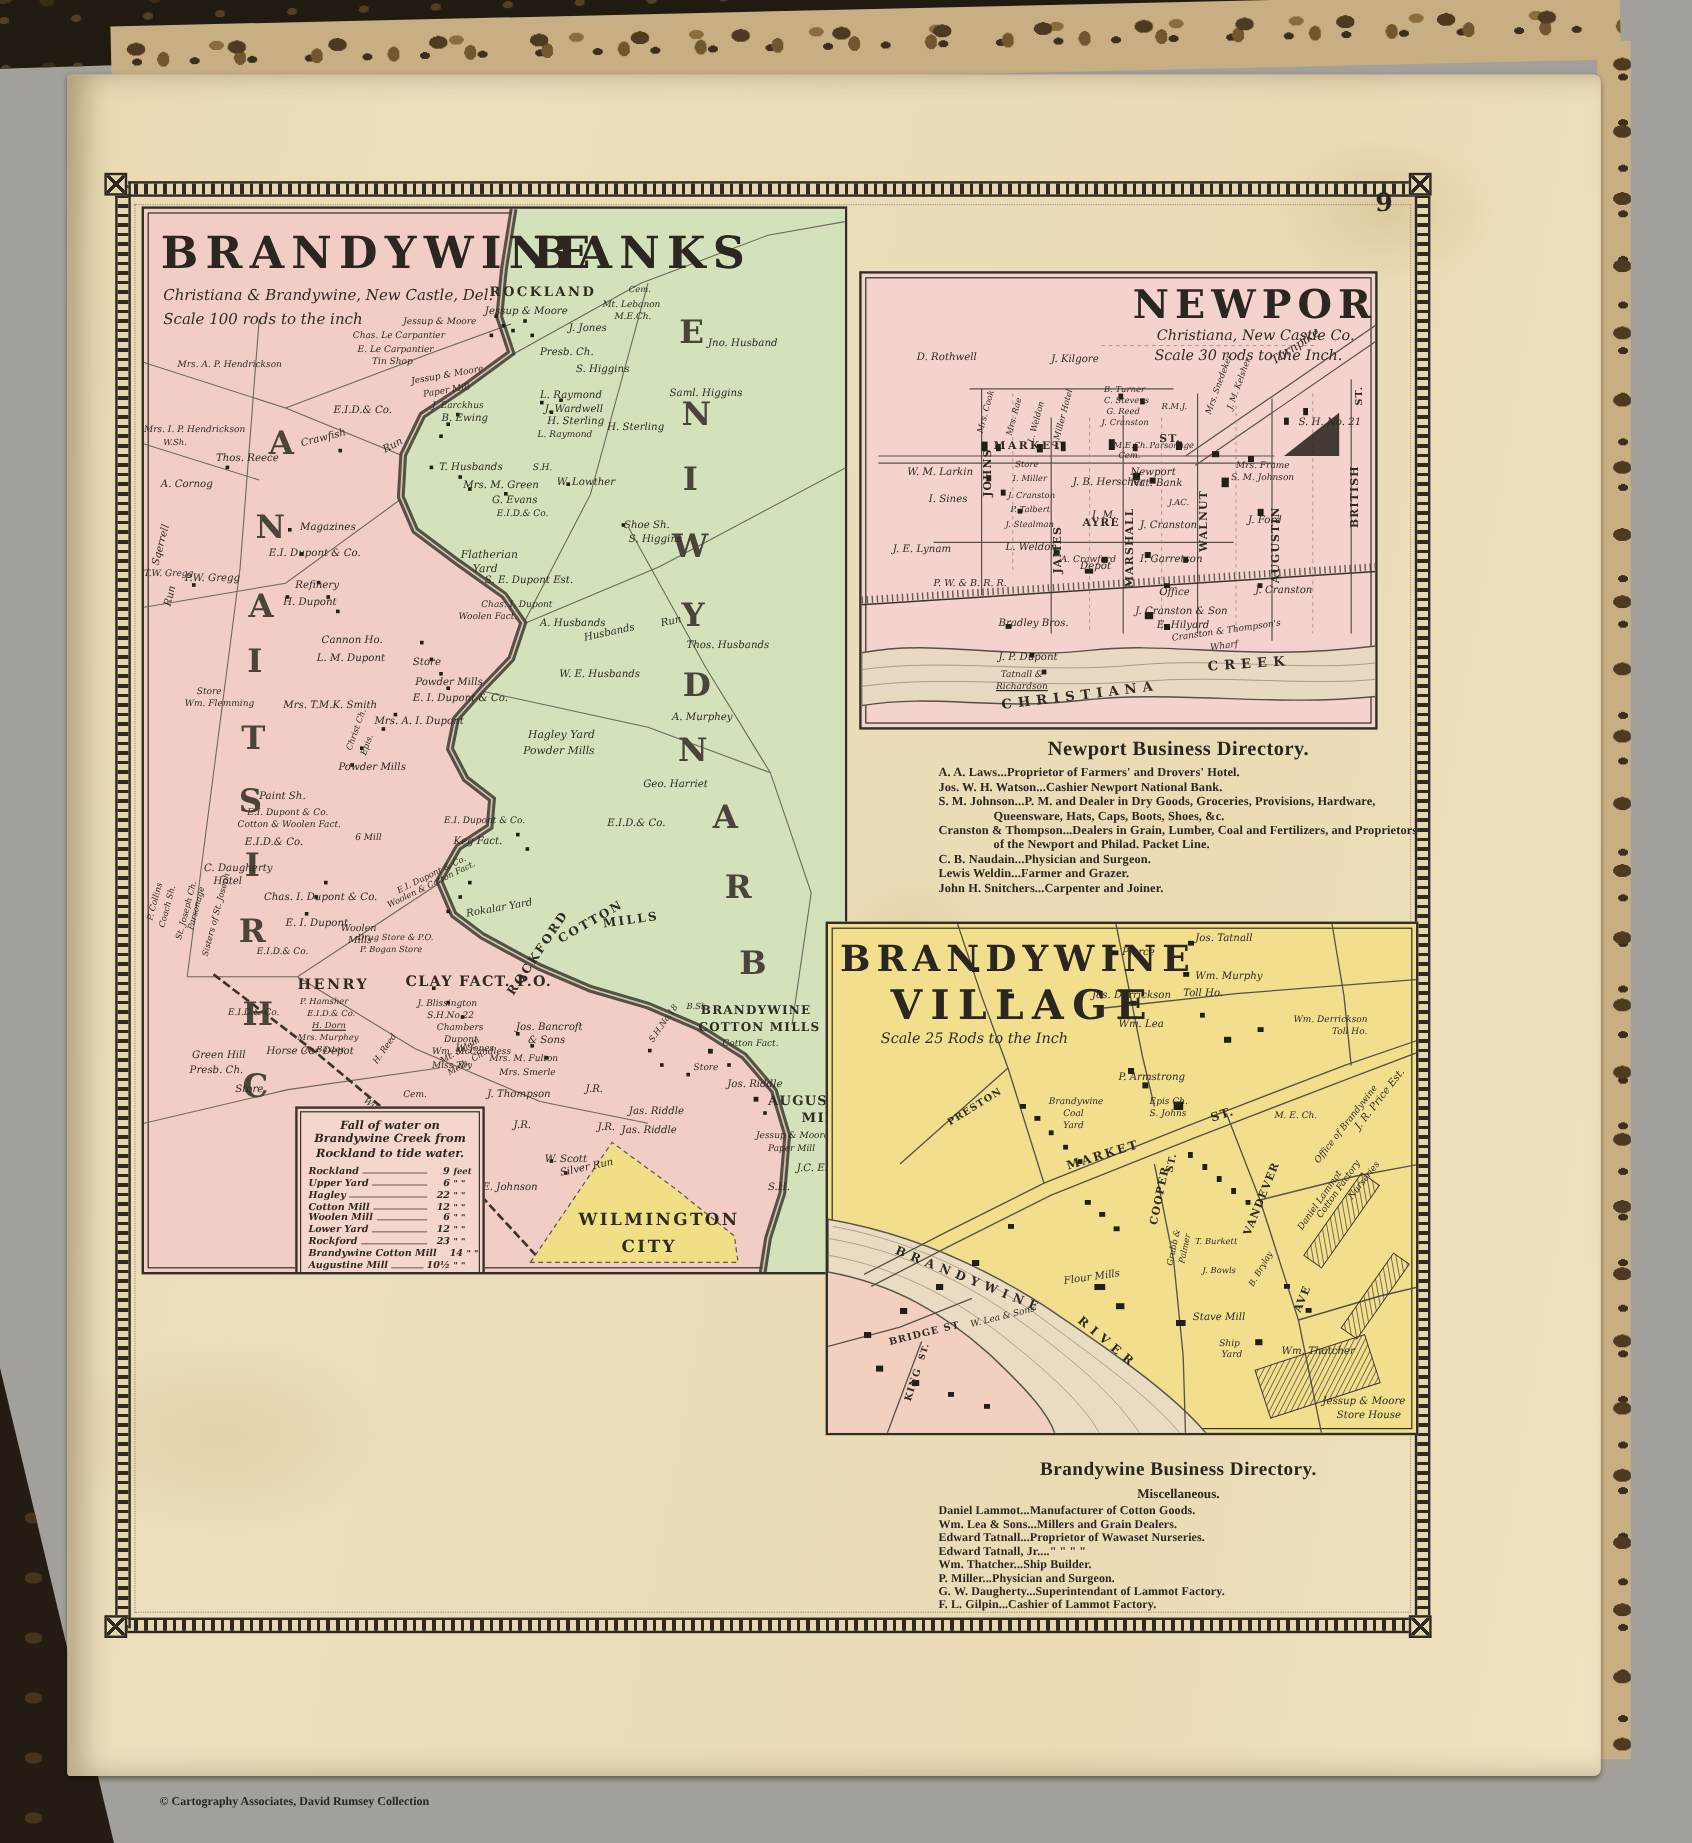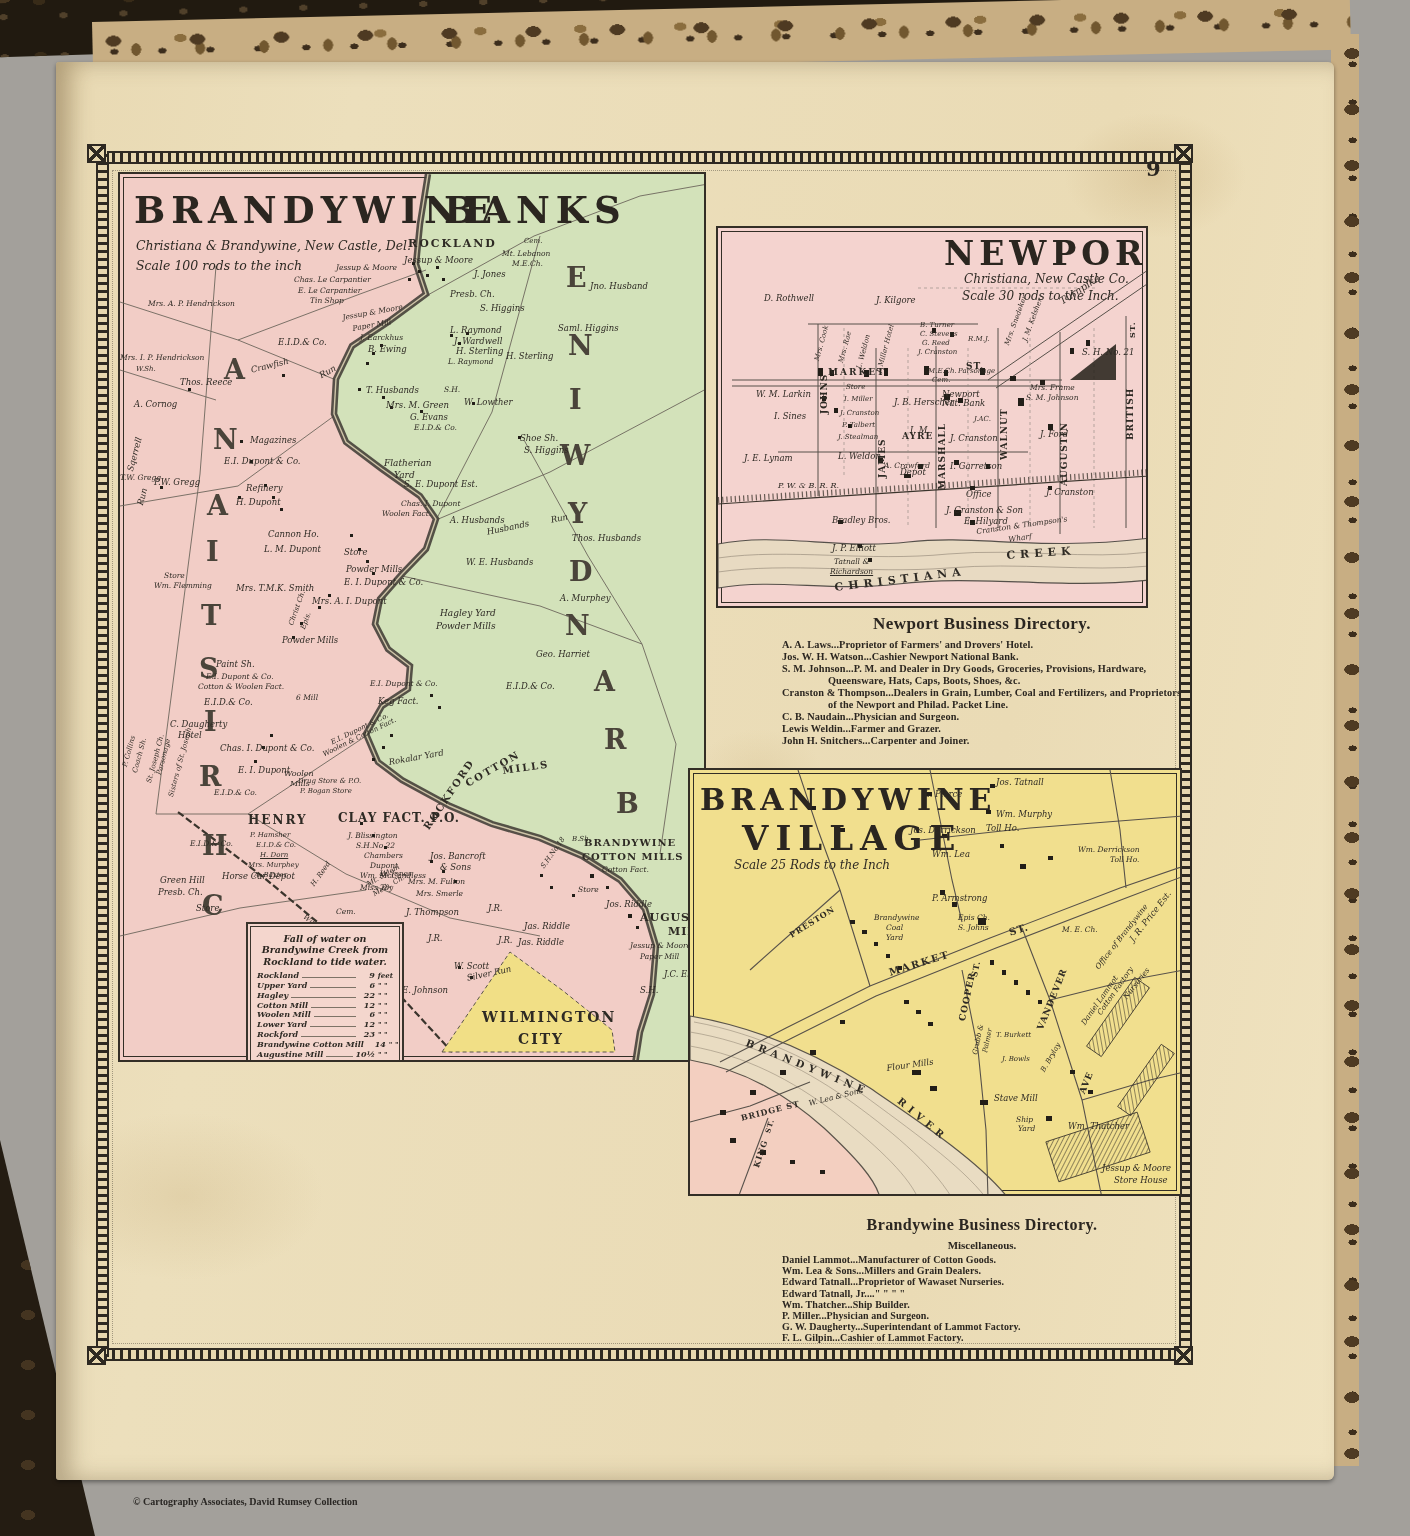--- a/index.html
+++ b/index.html
@@ -577,21 +577,21 @@
         <span class="lbl it" style="left: 120px; top: 224px;">L. Weldon</span>
         <span class="lbl it" style="left: 182px; top: 240px;">Depot</span>
         <span class="lbl it" style="left: 60px; top: 254px; font-size: 8px;">P. W. &amp; B. R. R.</span>
         <span class="lbl it" style="left: 248px; top: 262px;">Office</span>
         <span class="lbl it" style="left: 328px; top: 260px;">J. Cranston</span>
         <span class="lbl it" style="left: 114px; top: 288px;">Bradley Bros.</span>
         <span class="lbl it" style="left: 228px; top: 278px;">J. Cranston &amp; Son</span>
         <span class="lbl it" style="left: 246px; top: 289px;">E. Hilyard</span>
         <span class="lbl it" style="left: 258px; top: 300px; transform: rotate(-8deg); font-size: 7.5px;">Cranston &amp; Thompson's</span>
         <span class="lbl it" style="left: 290px; top: 308px; transform: rotate(-8deg); font-size: 7.5px;">Wharf</span>
-        <span class="lbl it" style="left: 114px; top: 316px;">J. P. Elliott</span>
+        <span class="lbl it" style="left: 114px; top: 316px;">J. P. Dupont</span>
         <span class="lbl it" style="left: 116px; top: 330px; font-size: 7.5px;">Tatnall &amp;</span>
         <span class="lbl it" style="left: 112px; top: 340px; font-size: 7.5px; text-decoration: underline;">Richardson</span>
         <span class="lbl sc" style="left: 116px; top: 354px; transform: rotate(-7deg); font-size: 11px; letter-spacing: 5px;">Christiana</span>
         <span class="lbl sc" style="left: 288px; top: 322px; transform: rotate(-4deg); font-size: 11px; letter-spacing: 5px;">Creek</span>
       </div>
   </div>
 
   <div class="dir" style="left:782px;top:614px;width:400px;">
     <div class="dir-title">Newport Business Directory.</div>
     <div>

